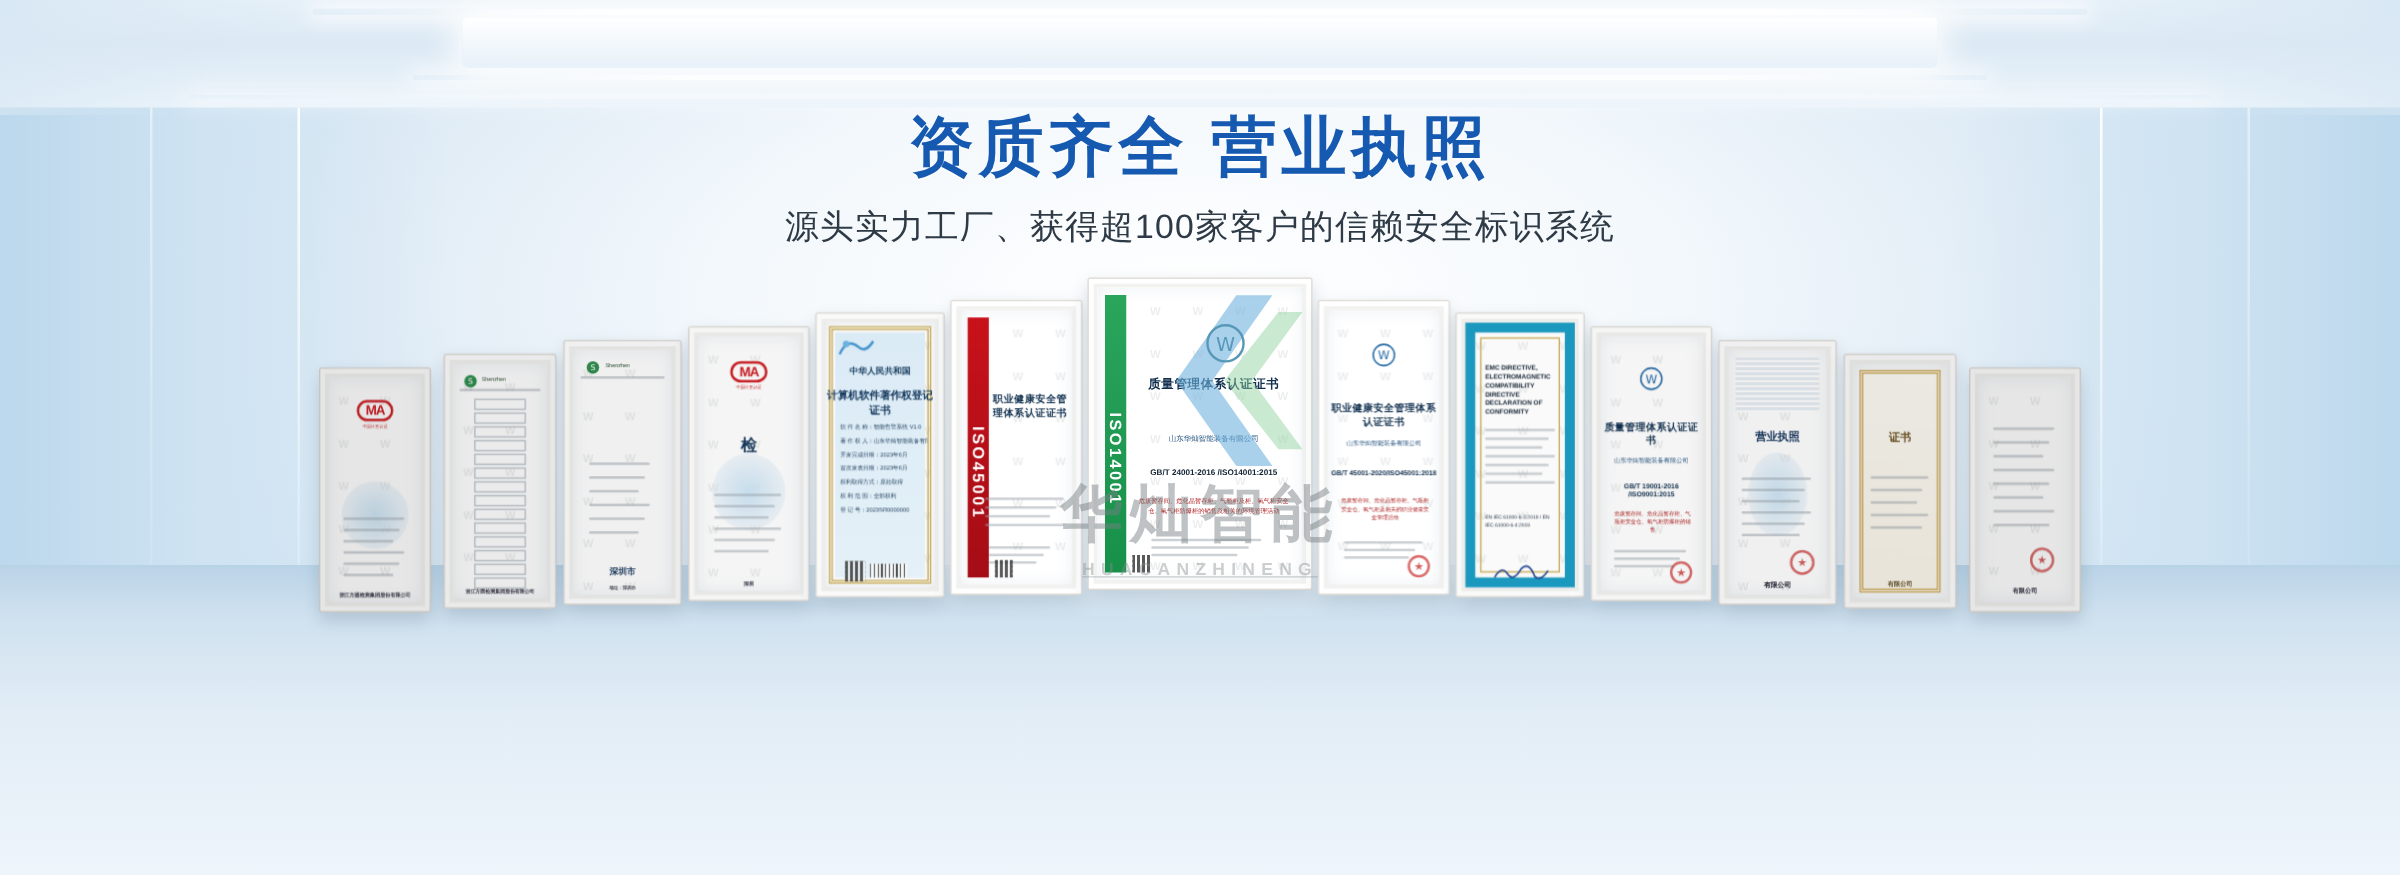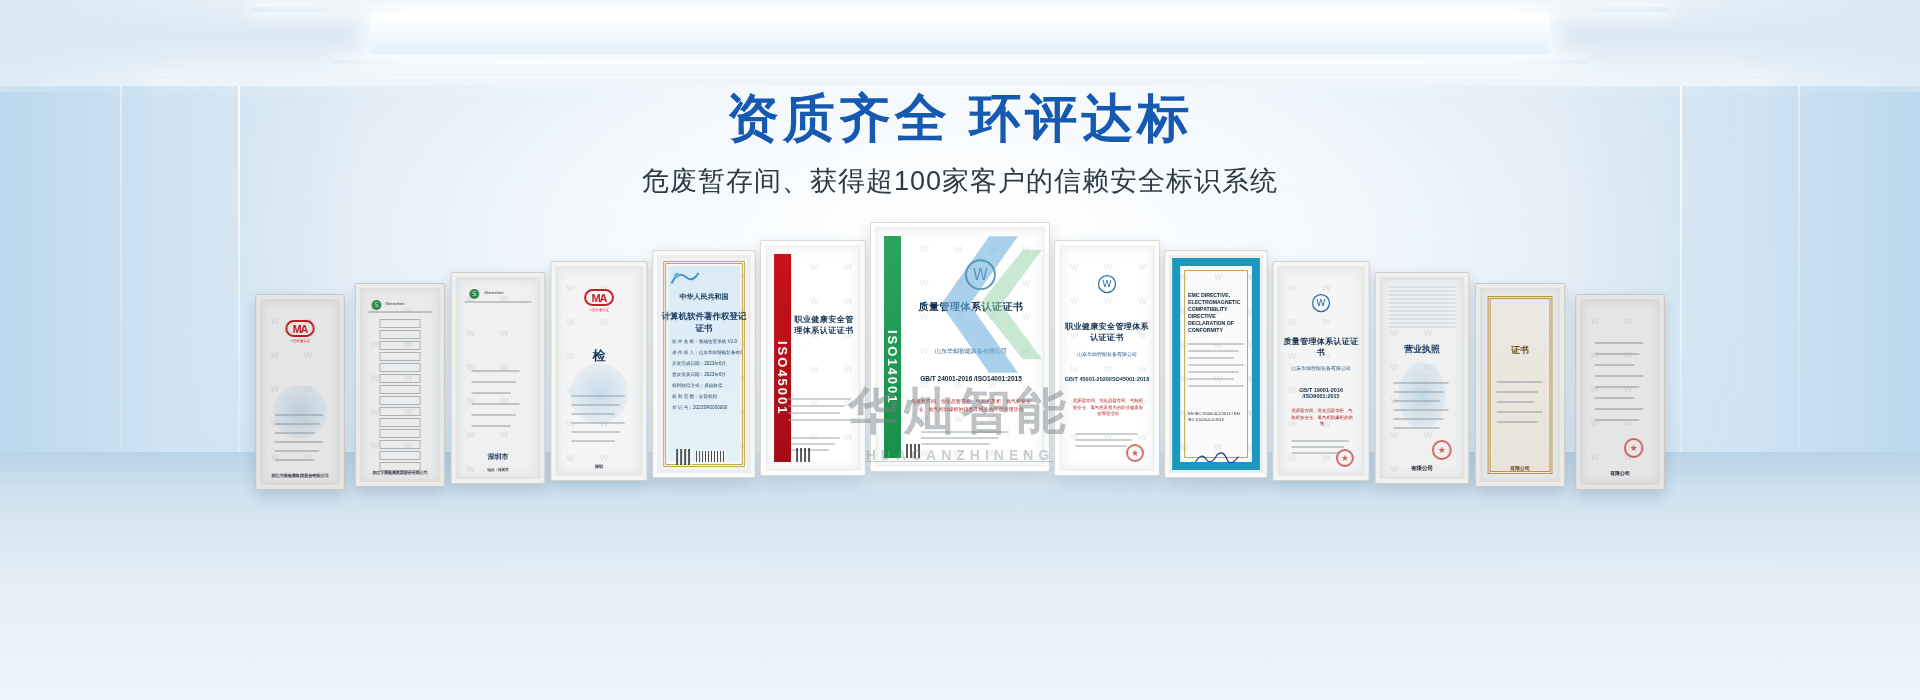--- a/index.html
+++ b/index.html
@@ -180,22 +180,22 @@
     
     
     
     
     
     
   </div>
   <div class="floor-glow"></div>
 
   <div class="titles">
-    <div class="t-main">资质齐全 环评达标</div>
-    <div class="t-sub">危废暂存间、获得超100家客户的信赖安全标识系统</div>
+    <div class="t-main">资质齐全 营业执照</div>
+    <div class="t-sub">源头实力工厂、获得超100家客户的信赖安全标识系统</div>
   </div>
 
   <div class="wall">
     <div class="row" id="cert-row">
         <div class="cert" style="width:92px;height:196px;margin:0 6px;
                transform:translateY(12px) translateZ(-130px) rotateY(13deg);
                filter:brightness(0.9);">
         <div class="paper">
             <div class="wm" style="left:8px;top:14px;">W</div>
             <div class="wm" style="left:42px;top:14px;">W</div>

